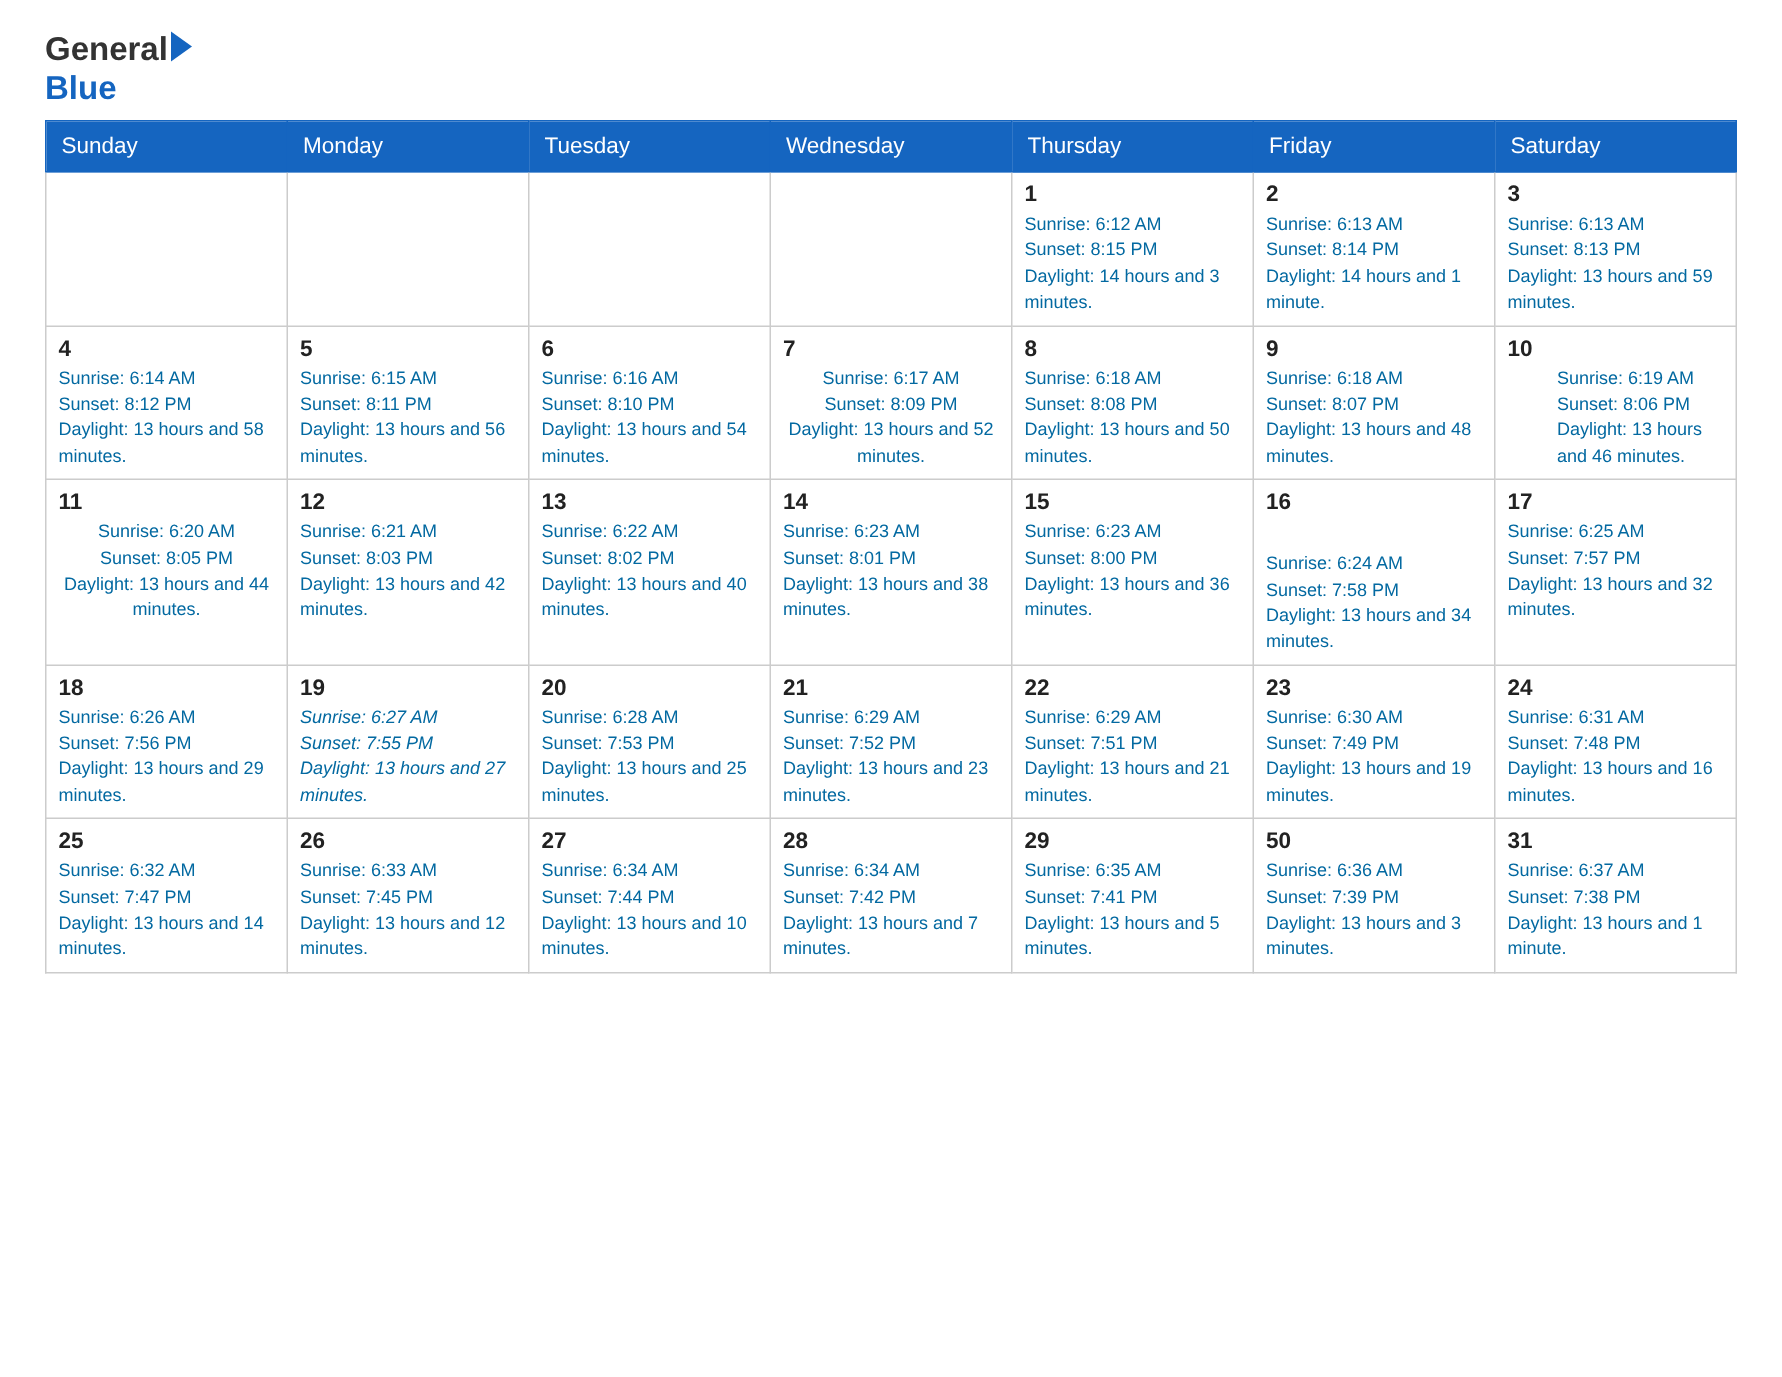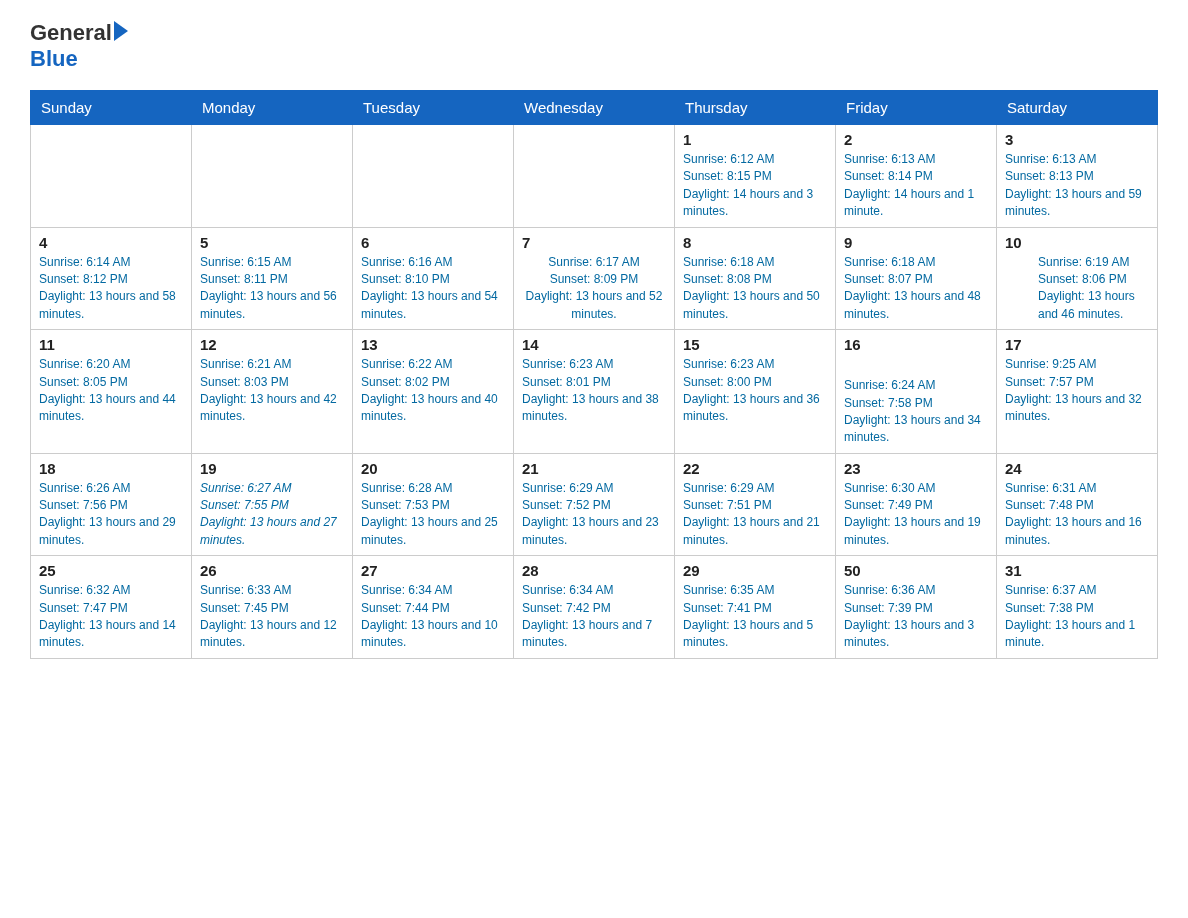--- a/index.html
+++ b/index.html
@@ -7,21 +7,21 @@
       font-family: Arial, Helvetica, sans-serif;
       background: #fff;
       padding: 20px 30px;
       width: 1188px;
       min-height: 918px;
     }
     .header {
       display: flex;
       justify-content: space-between;
       align-items: flex-start;
-      margin-bottom: 18px;
+      margin-bottom: 8px;
     }
     .logo {
       display: flex;
       align-items: center;
     }
     .logo-text-general {
       font-size: 22px;
       font-weight: bold;
       color: #333;
     }
@@ -196,21 +196,21 @@
         <td>
           <span class="day-num">10</span>
           <div class="day-info" style="white-space: pre-line; margin-left: 33px;">Sunrise: 6:19 AM
 Sunset: 8:06 PM
 Daylight: 13 hours and 46 minutes.</div>
         </td>
       </tr>
       <tr>
         <td>
           <span class="day-num">11</span>
-          <div class="day-info" style="white-space: pre-line;">Sunrise: 6:20 AM
+          <div class="day-info" style="white-space: pre-line; text-align: center;">Sunrise: 6:20 AM
 Sunset: 8:05 PM
 Daylight: 13 hours and 44 minutes.</div>
         </td>
         <td>
           <span class="day-num">12</span>
           <div class="day-info" style="white-space: pre-line;">Sunrise: 6:21 AM
 Sunset: 8:03 PM
 Daylight: 13 hours and 42 minutes.</div>
         </td>
         <td>
@@ -232,21 +232,21 @@
 Daylight: 13 hours and 36 minutes.</div>
         </td>
         <td>
           <span class="day-num">16</span>
           <div class="day-info" style="white-space: pre-line; margin-top: 24px;">Sunrise: 6:24 AM
 Sunset: 7:58 PM
 Daylight: 13 hours and 34 minutes.</div>
         </td>
         <td>
           <span class="day-num">17</span>
-          <div class="day-info" style="white-space: pre-line;">Sunrise: 9:25 AM
+          <div class="day-info" style="white-space: pre-line;">Sunrise: 6:25 AM
 Sunset: 7:57 PM
 Daylight: 13 hours and 32 minutes.</div>
         </td>
       </tr>
       <tr>
         <td>
           <span class="day-num">18</span>
           <div class="day-info" style="white-space: pre-line;">Sunrise: 6:26 AM
 Sunset: 7:56 PM
 Daylight: 13 hours and 29 minutes.</div>

